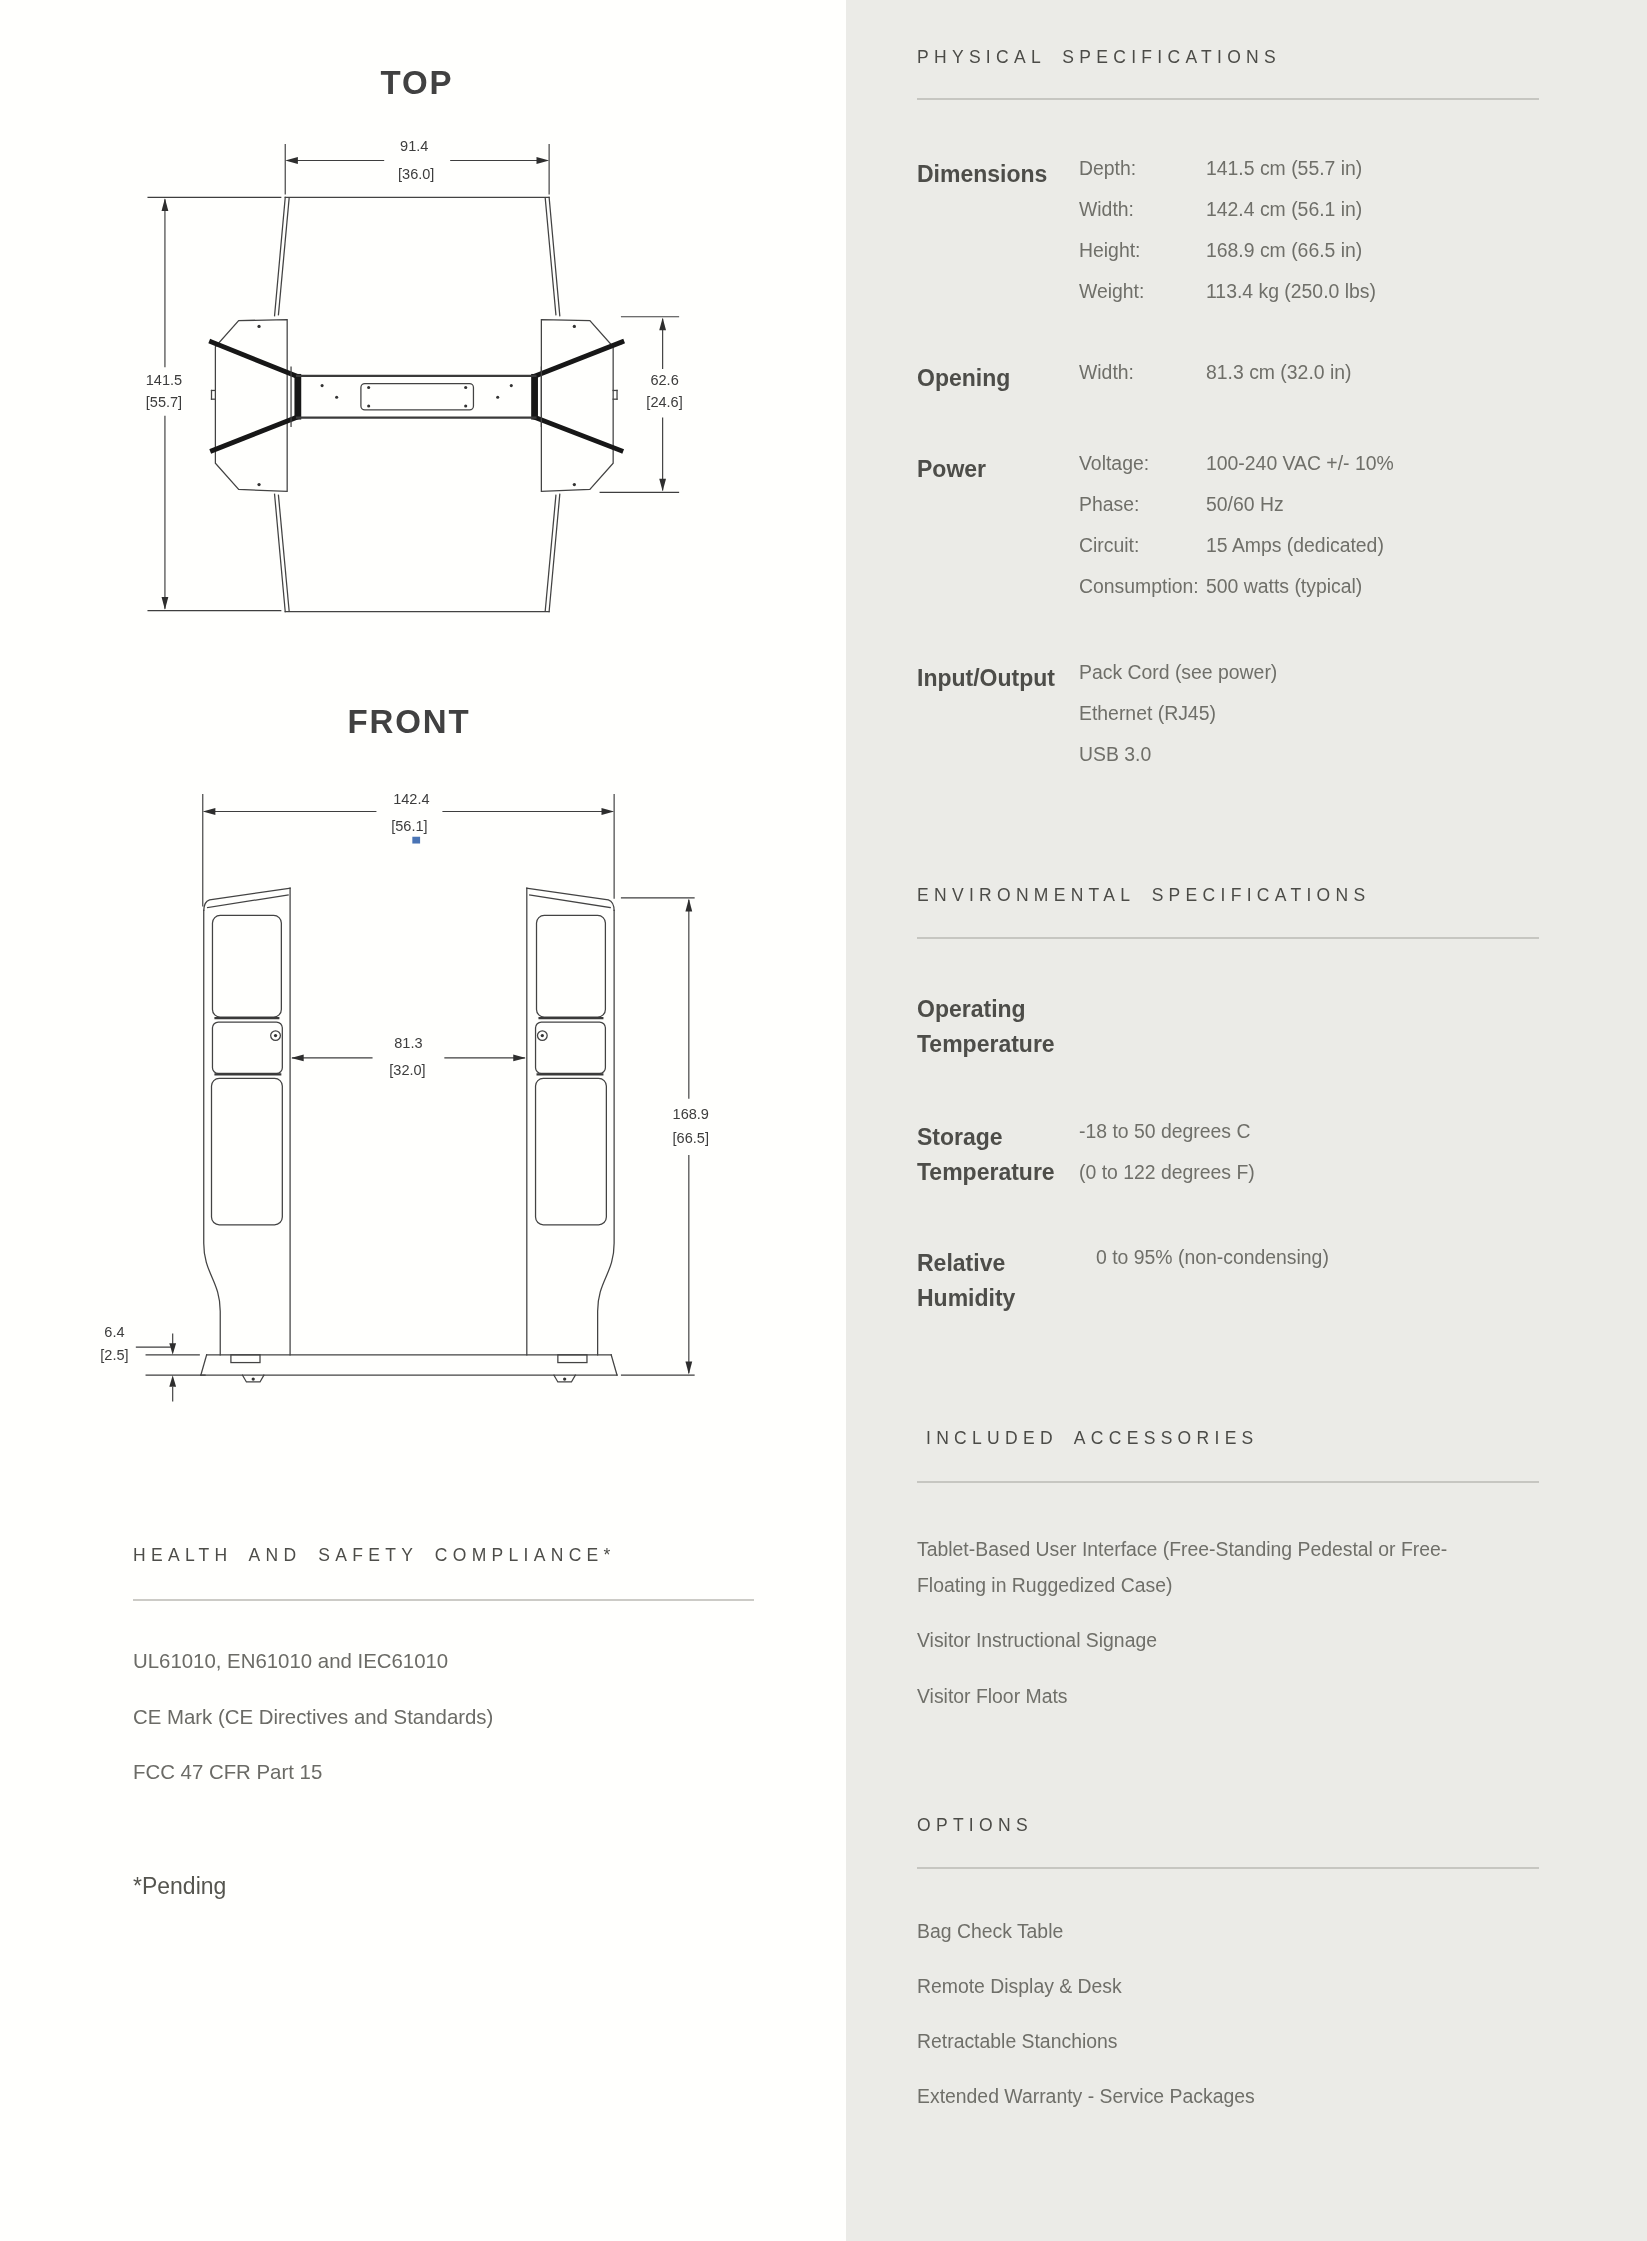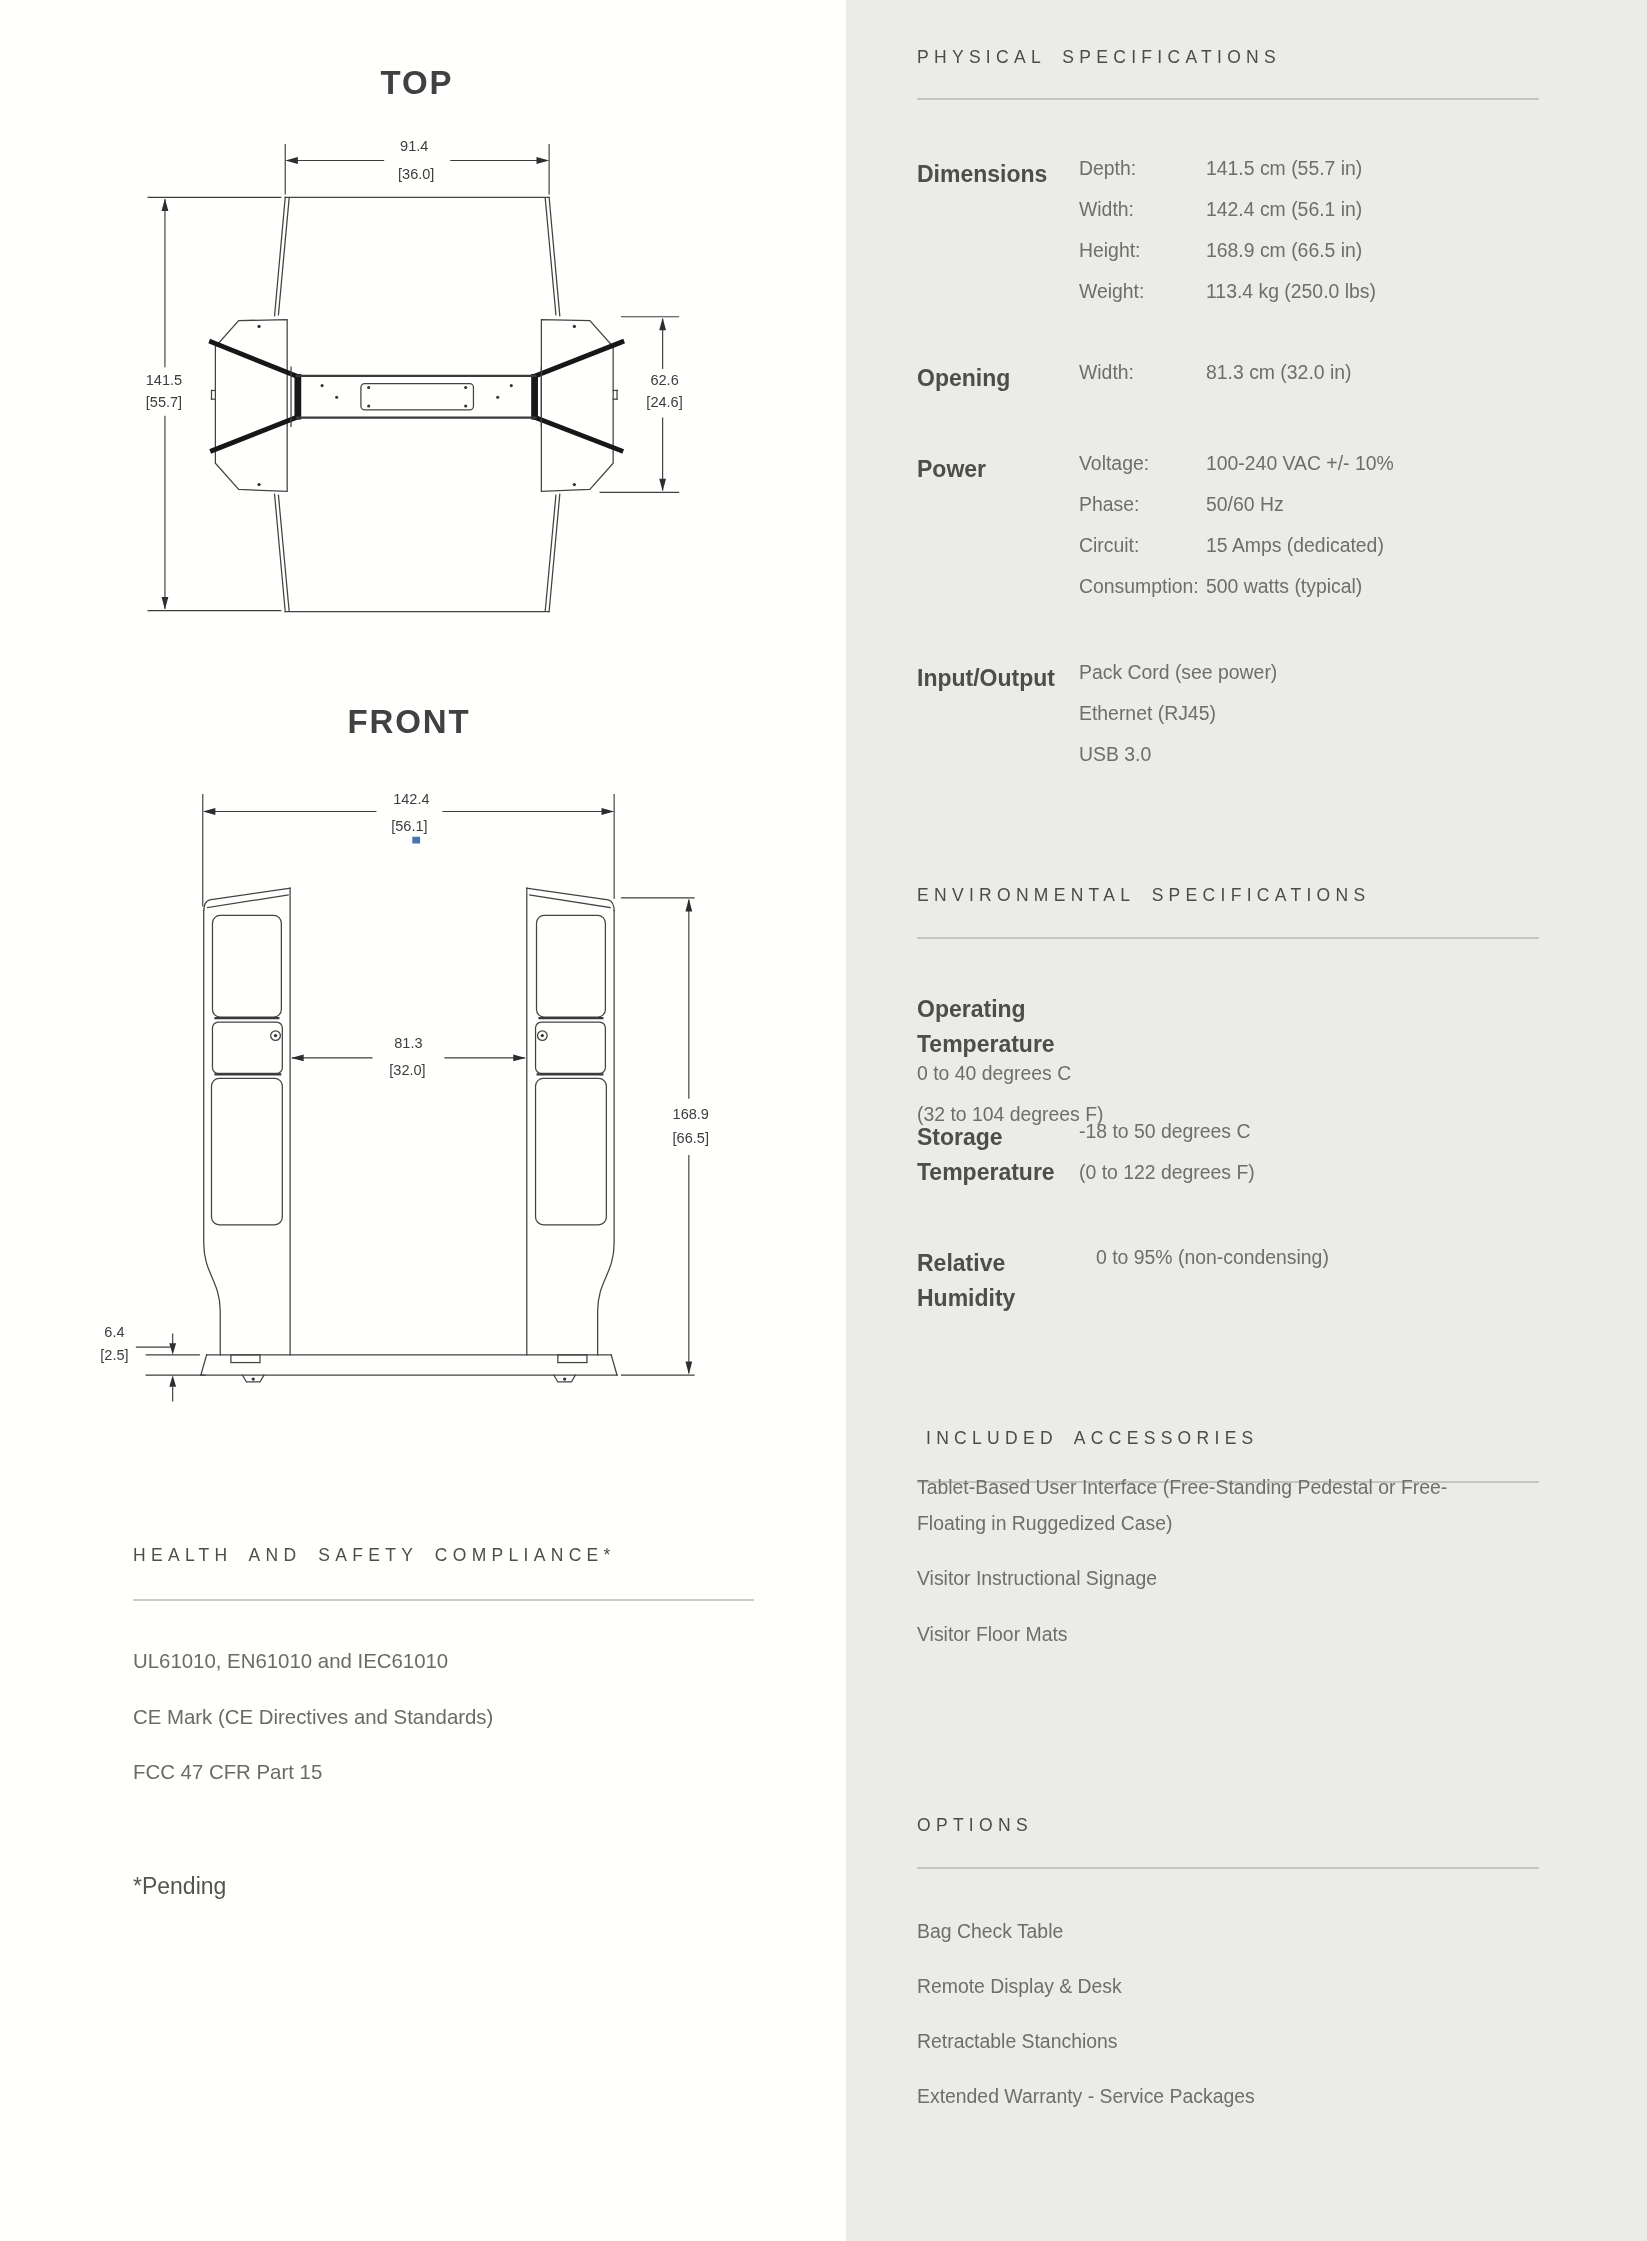--- a/index.html
+++ b/index.html
@@ -111,24 +111,20 @@
 </div>
 
 <div class="sec-head" style="left:917px;top:885px;">ENVIRONMENTAL SPECIFICATIONS</div>
 <div class="divider" style="left:917px;top:937px;width:622px;"></div>
 
 <div class="group" style="top:992px;flex-direction:column;">
   <div class="g-label" style="width:162px;">
     <div>Operating</div>
     <div>Temperature</div>
   </div>
-  <div class="g-lines">
-    <div class="g-line">0 to 40 degrees C</div>
-    <div class="g-line">(32 to 104 degrees F)</div>
-  </div>
 </div>
 
 <div class="group" style="top:1120px;">
   <div class="g-label" style="width:162px;">
     <div>Storage</div>
     <div>Temperature</div>
   </div>
   <div class="g-lines">
     <div class="g-line">-18 to 50 degrees C</div>
     <div class="g-line">(0 to 122 degrees F)</div>
@@ -140,21 +136,21 @@
     <div>Relative</div>
     <div>Humidity</div>
   </div>
   <div class="g-lines">
     <div class="g-line">0 to 95% (non-condensing)</div>
   </div>
 </div>
 
 <div class="sec-head" style="left:917px;top:1428px;margin-left:9px;">INCLUDED ACCESSORIES</div>
 <div class="divider" style="left:917px;top:1481px;width:622px;"></div>
-<div class="list acc" style="top:1469px;width:582px;">
+<div class="list acc" style="top:1531px;width:582px;">
   <p>Tablet-Based User Interface (Free-Standing Pedestal or Free-Floating in Ruggedized Case)</p>
   <p>Visitor Instructional Signage</p>
   <p>Visitor Floor Mats</p>
 </div>
 
 <div class="sec-head" style="left:917px;top:1815px;">OPTIONS</div>
 <div class="divider" style="left:917px;top:1867px;width:622px;"></div>
 <div class="list" style="top:1917px;">
   <p>Bag Check Table</p>
   <p>Remote Display &amp; Desk</p>

